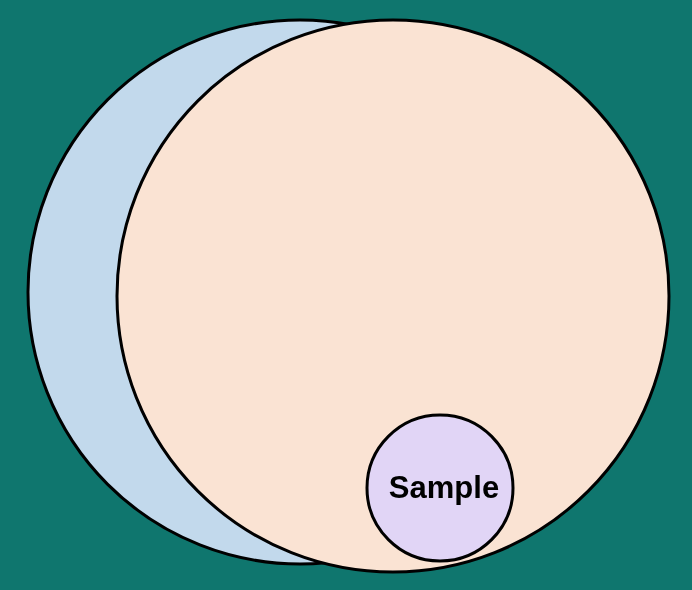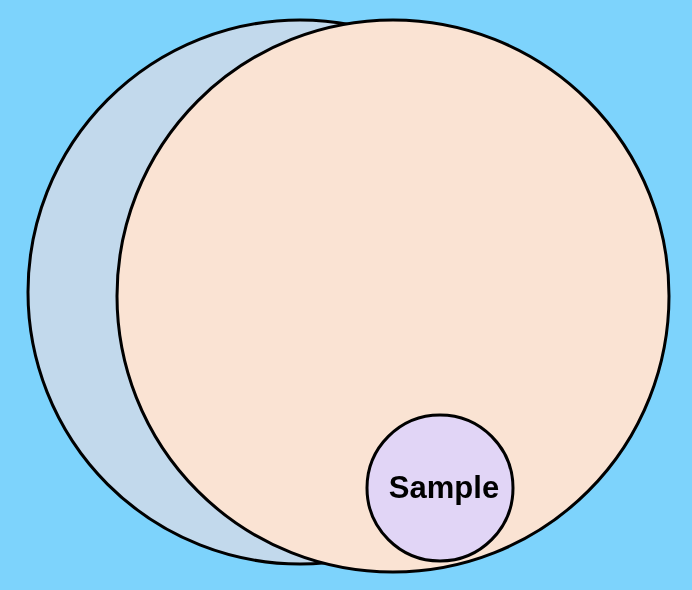--- a/index.html
+++ b/index.html
@@ -33,21 +33,21 @@
     font-weight: bold;
     font-size: 31px;
     fill: #000000;
     dominant-baseline: middle;
     text-anchor: middle;
   }
 </style>
 </head>
 <body>
 
-<div id="diagram-root" style="background: #7dd3fc;">
+<div id="diagram-root" style="background: #0f766e;">
   <svg class="venn" viewBox="0 0 692 590" xmlns="http://www.w3.org/2000/svg">
 
     <circle class="circle-outline" cx="300" cy="292" r="272" fill="#c2d9ec" stroke="#000000" stroke-width="3"></circle>
 
     <circle class="circle-outline" cx="393" cy="296" r="276" fill="#fae3d3" stroke="#000000" stroke-width="3"></circle>
 
     <circle class="circle-outline" cx="440" cy="488" r="73" fill="#e1d5f6" stroke="#000000" stroke-width="3"></circle>
 
     <text class="sample-label" x="444" y="490" fill="#000000" style="font-size: 31px; font-weight: bold;">Sample</text>
   </svg>

